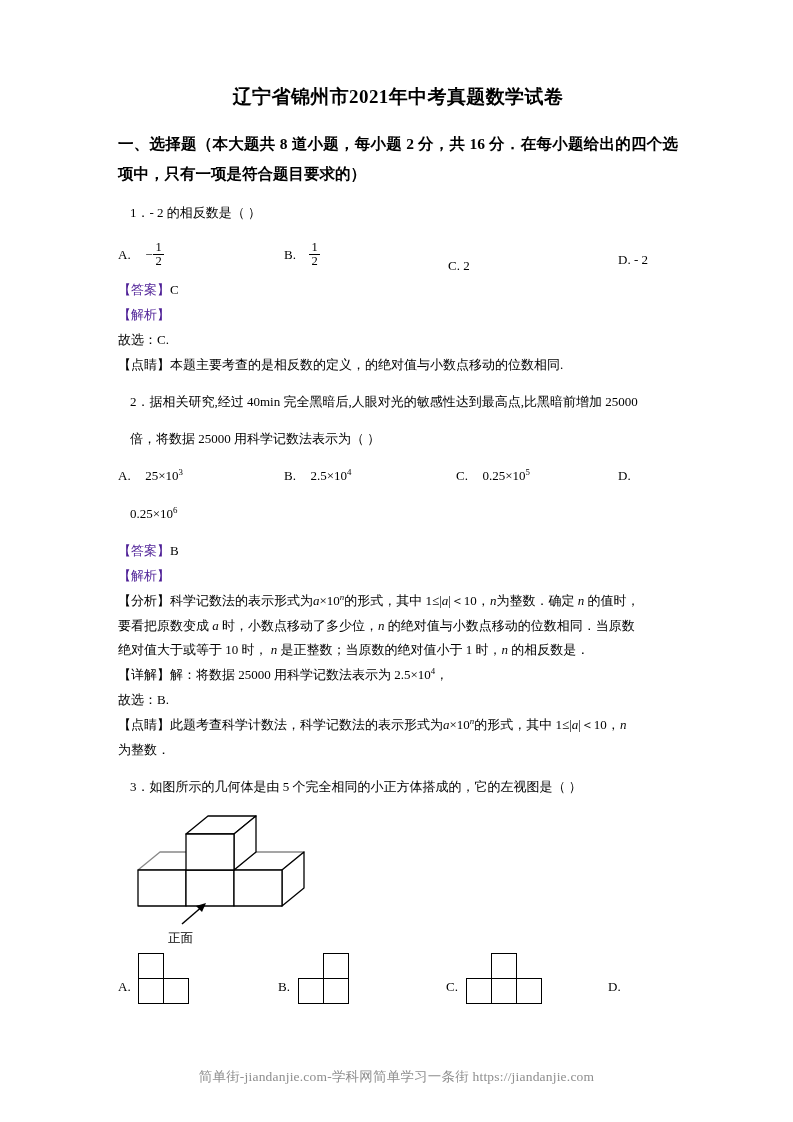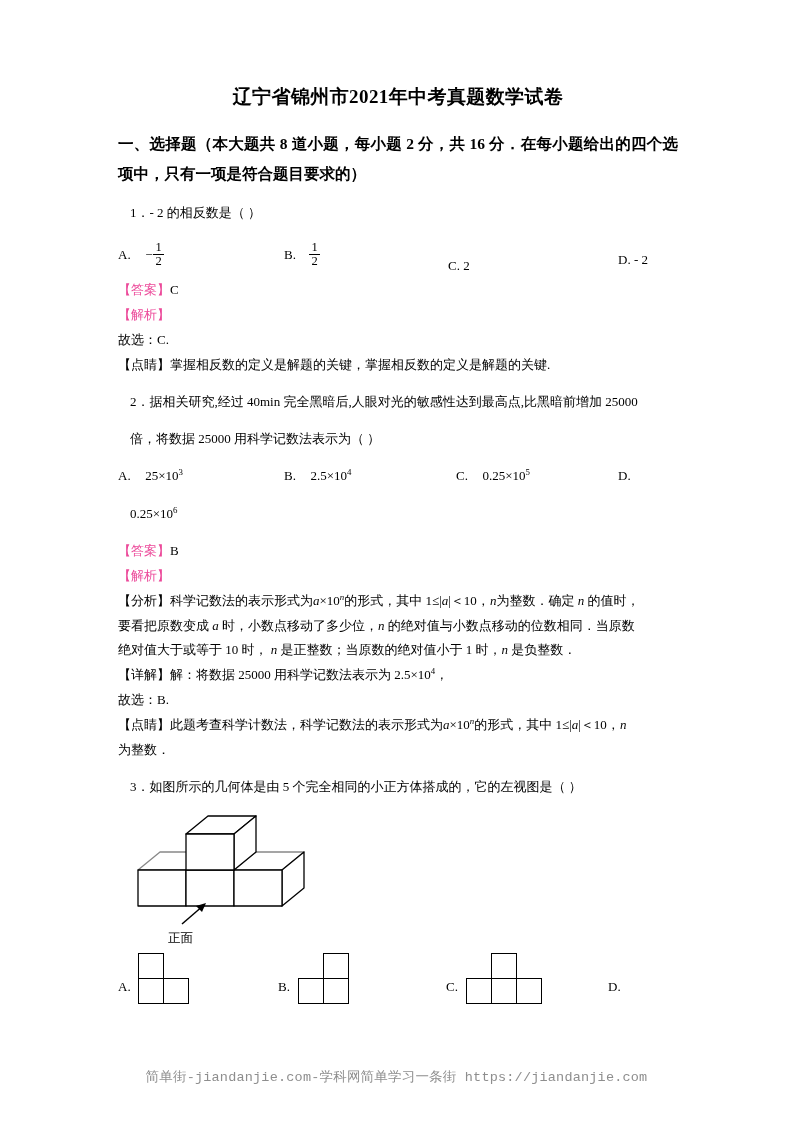--- a/index.html
+++ b/index.html
@@ -48,21 +48,21 @@
     margin: 12px;
     text-align: justify;
   }
   .expl {
     font-size: 13px;
     line-height: 1.92;
     margin: 0;
     text-align: justify;
   }
   .tag {
-    color: #ec4899;
+    color: #4c1d95;
   }
   .opt-row {
     position: relative;
     font-size: 13px;
     line-height: 1.9;
   }
   .opt {
     position: absolute;
     top: 0;
     white-space: nowrap;
@@ -126,21 +126,21 @@
     box-sizing: border-box;
   }
   .footer {
     position: absolute;
     left: 0;
     top: 1068px;
     width: 793px;
     text-align: center;
     font-size: 13.5px;
     color: #8e8e8e;
-    font-family: Liberation Mono, monospace;
+    font-family: Liberation Serif, serif;
     letter-spacing: 0.2px;
   }
 </style>
 </head>
 <body>
 
 <div class="page">
   <div class="content">
 
     <div class="doc-title">辽宁省锦州市2021年中考真题数学试卷</div>
@@ -164,21 +164,21 @@
       <span class="opt" style="left:500px;top:10px;">D.  - 2</span>
     </div>
 
     <div class="expl">
       <span class="tag">【答案】</span><span>C</span>
     </div>
     <div class="expl">
       <span class="tag">【解析】</span>
     </div>
     <div class="expl">故选：C.</div>
-    <div class="expl">【点睛】掌握相反数的定义是解题的关键，掌握相反数的定义是解题的关键.</div>
+    <div class="expl">【点睛】本题主要考查的是相反数的定义，的绝对值与小数点移动的位数相同.</div>
 
     <div class="q-text">2．据相关研究,经过 40min 完全黑暗后,人眼对光的敏感性达到最高点,比黑暗前增加 25000</div>
     <div class="q-text">倍，将数据 25000 用科学记数法表示为（      ）</div>
 
     <div class="opt-row" style="height:26px;margin-top:2px;">
       <span class="opt" style="left:0;">
         <span>A.</span>
         <span style="display:inline-block;width:8px"></span>
         <span>25</span><span>×</span><span>10</span><sup>3</sup>
       </span>
@@ -207,21 +207,21 @@
       <span class="tag">【解析】</span>
     </div>
 
     <div class="expl">
       <span>【分析】科学记数法的表示形式为</span><span class="mv">a</span><span>×10</span><sup class="mv">n</sup><span>的形式，其中 1≤|</span><span class="mv">a</span><span>|＜10，</span><span class="mv">n</span><span>为整数．确定 </span><span class="mv">n</span><span> 的值时，</span>
     </div>
     <div class="expl">
       <span>要看把原数变成 </span><span class="mv">a</span><span> 时，小数点移动了多少位，</span><span class="mv">n</span><span> 的绝对值与小数点移动的位数相同．当原数</span>
     </div>
     <div class="expl">
-      <span>绝对值大于或等于 10 时，   </span><span class="mv">n</span><span> 是正整数；当原数的绝对值小于 1 时，</span><span class="mv">n</span><span> 是负整数．</span>
+      <span>绝对值大于或等于 10 时，   </span><span class="mv">n</span><span> 是正整数；当原数的绝对值小于 1 时，</span><span class="mv">n</span><span> 的相反数是．</span>
     </div>
 
     <div class="expl">
       <span>【详解】解：将数据 25000 用科学记数法表示为 2.5×10</span><sup>4</sup><span>，</span>
     </div>
     <div class="expl">故选：B.</div>
     <div class="expl">
       <span>【点睛】此题考查科学计数法，科学记数法的表示形式为</span><span class="mv">a</span><span>×10</span><sup class="mv">n</sup><span>的形式，其中 1≤|</span><span class="mv">a</span><span>|＜10，</span><span class="mv">n</span>
     </div>
     <div class="expl">为整数．</div>

